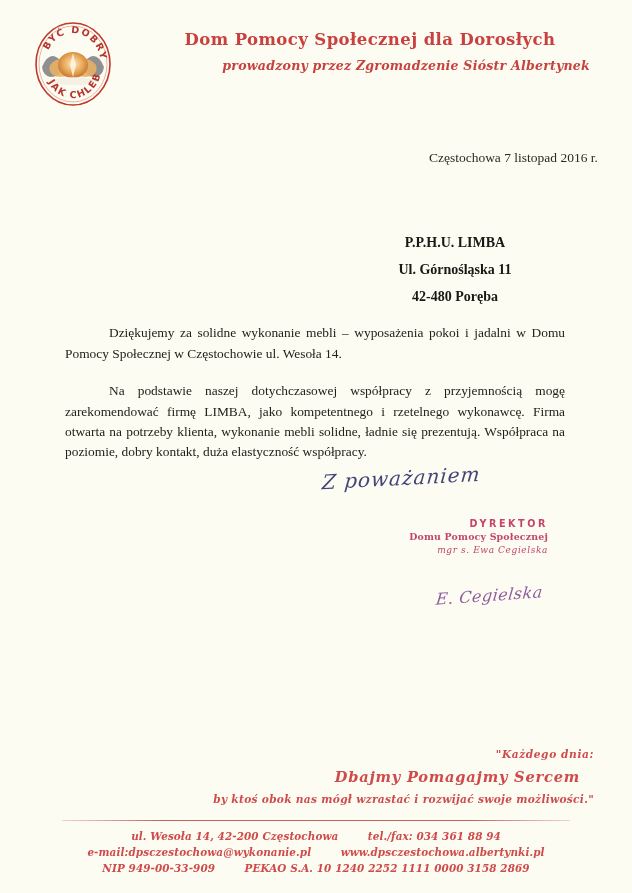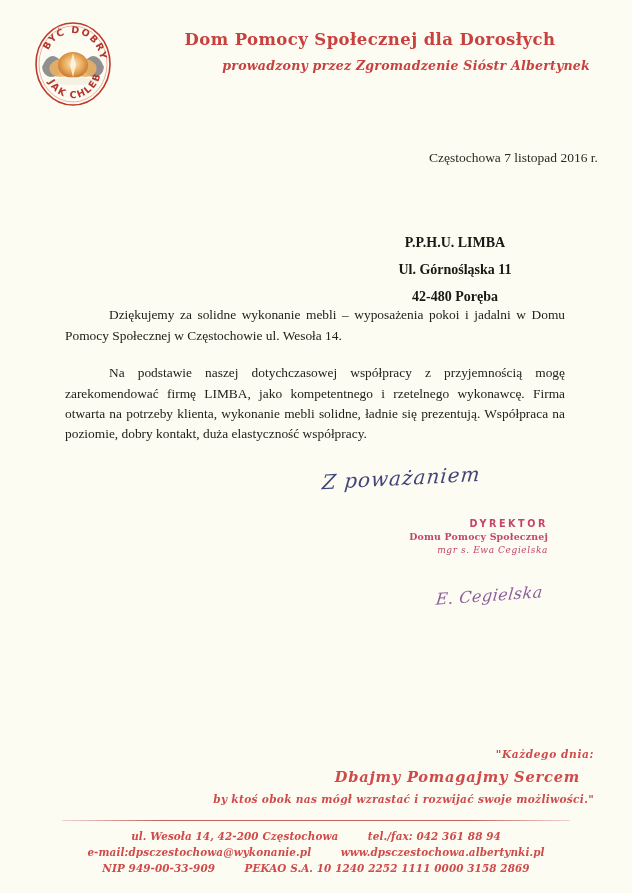--- a/index.html
+++ b/index.html
@@ -85,21 +85,21 @@
     font-size: 14px;
     color: #181814;
     margin-top: 30px;
   }
   .addressee div { margin-bottom: 11px; }
 
   
   .body-block {
     position: absolute;
     left: 65px;
-    top: 292px;
+    top: 310px;
     width: 500px;
     font-size: 13.4px;
     line-height: 1.52;
     color: #22221d;
     text-align: justify;
   }
   .para { text-indent: 44px; margin-bottom: 17px; }
   .para:last-child { margin-bottom: 0; }
 
   
@@ -287,21 +287,21 @@
     <div class="motto-1">"Każdego dnia:</div>
     <div class="motto-2">Dbajmy Pomagajmy Sercem</div>
     <div class="motto-3">by ktoś obok nas mógł wzrastać i rozwijać swoje możliwości."</div>
   </div>
 
   <div class="footer-rule"></div>
   <div class="footer">
     <div>
       <span>ul. Wesoła 14, 42-200 Częstochowa</span>
       <span class="sp"></span>
-      <span>tel./fax: 042 361 88 94</span>
+      <span>tel./fax: 034 361 88 94</span>
     </div>
     <div>
       <span>e-mail:dpsczestochowa@wykonanie.pl</span>
       <span class="sp"></span>
       <span>www.dpsczestochowa.albertynki.pl</span>
     </div>
     <div>
       <span>NIP 949-00-33-909</span>
       <span class="sp"></span>
       <span>PEKAO S.A. 10 1240 2252 1111 0000 3158 2869</span>

